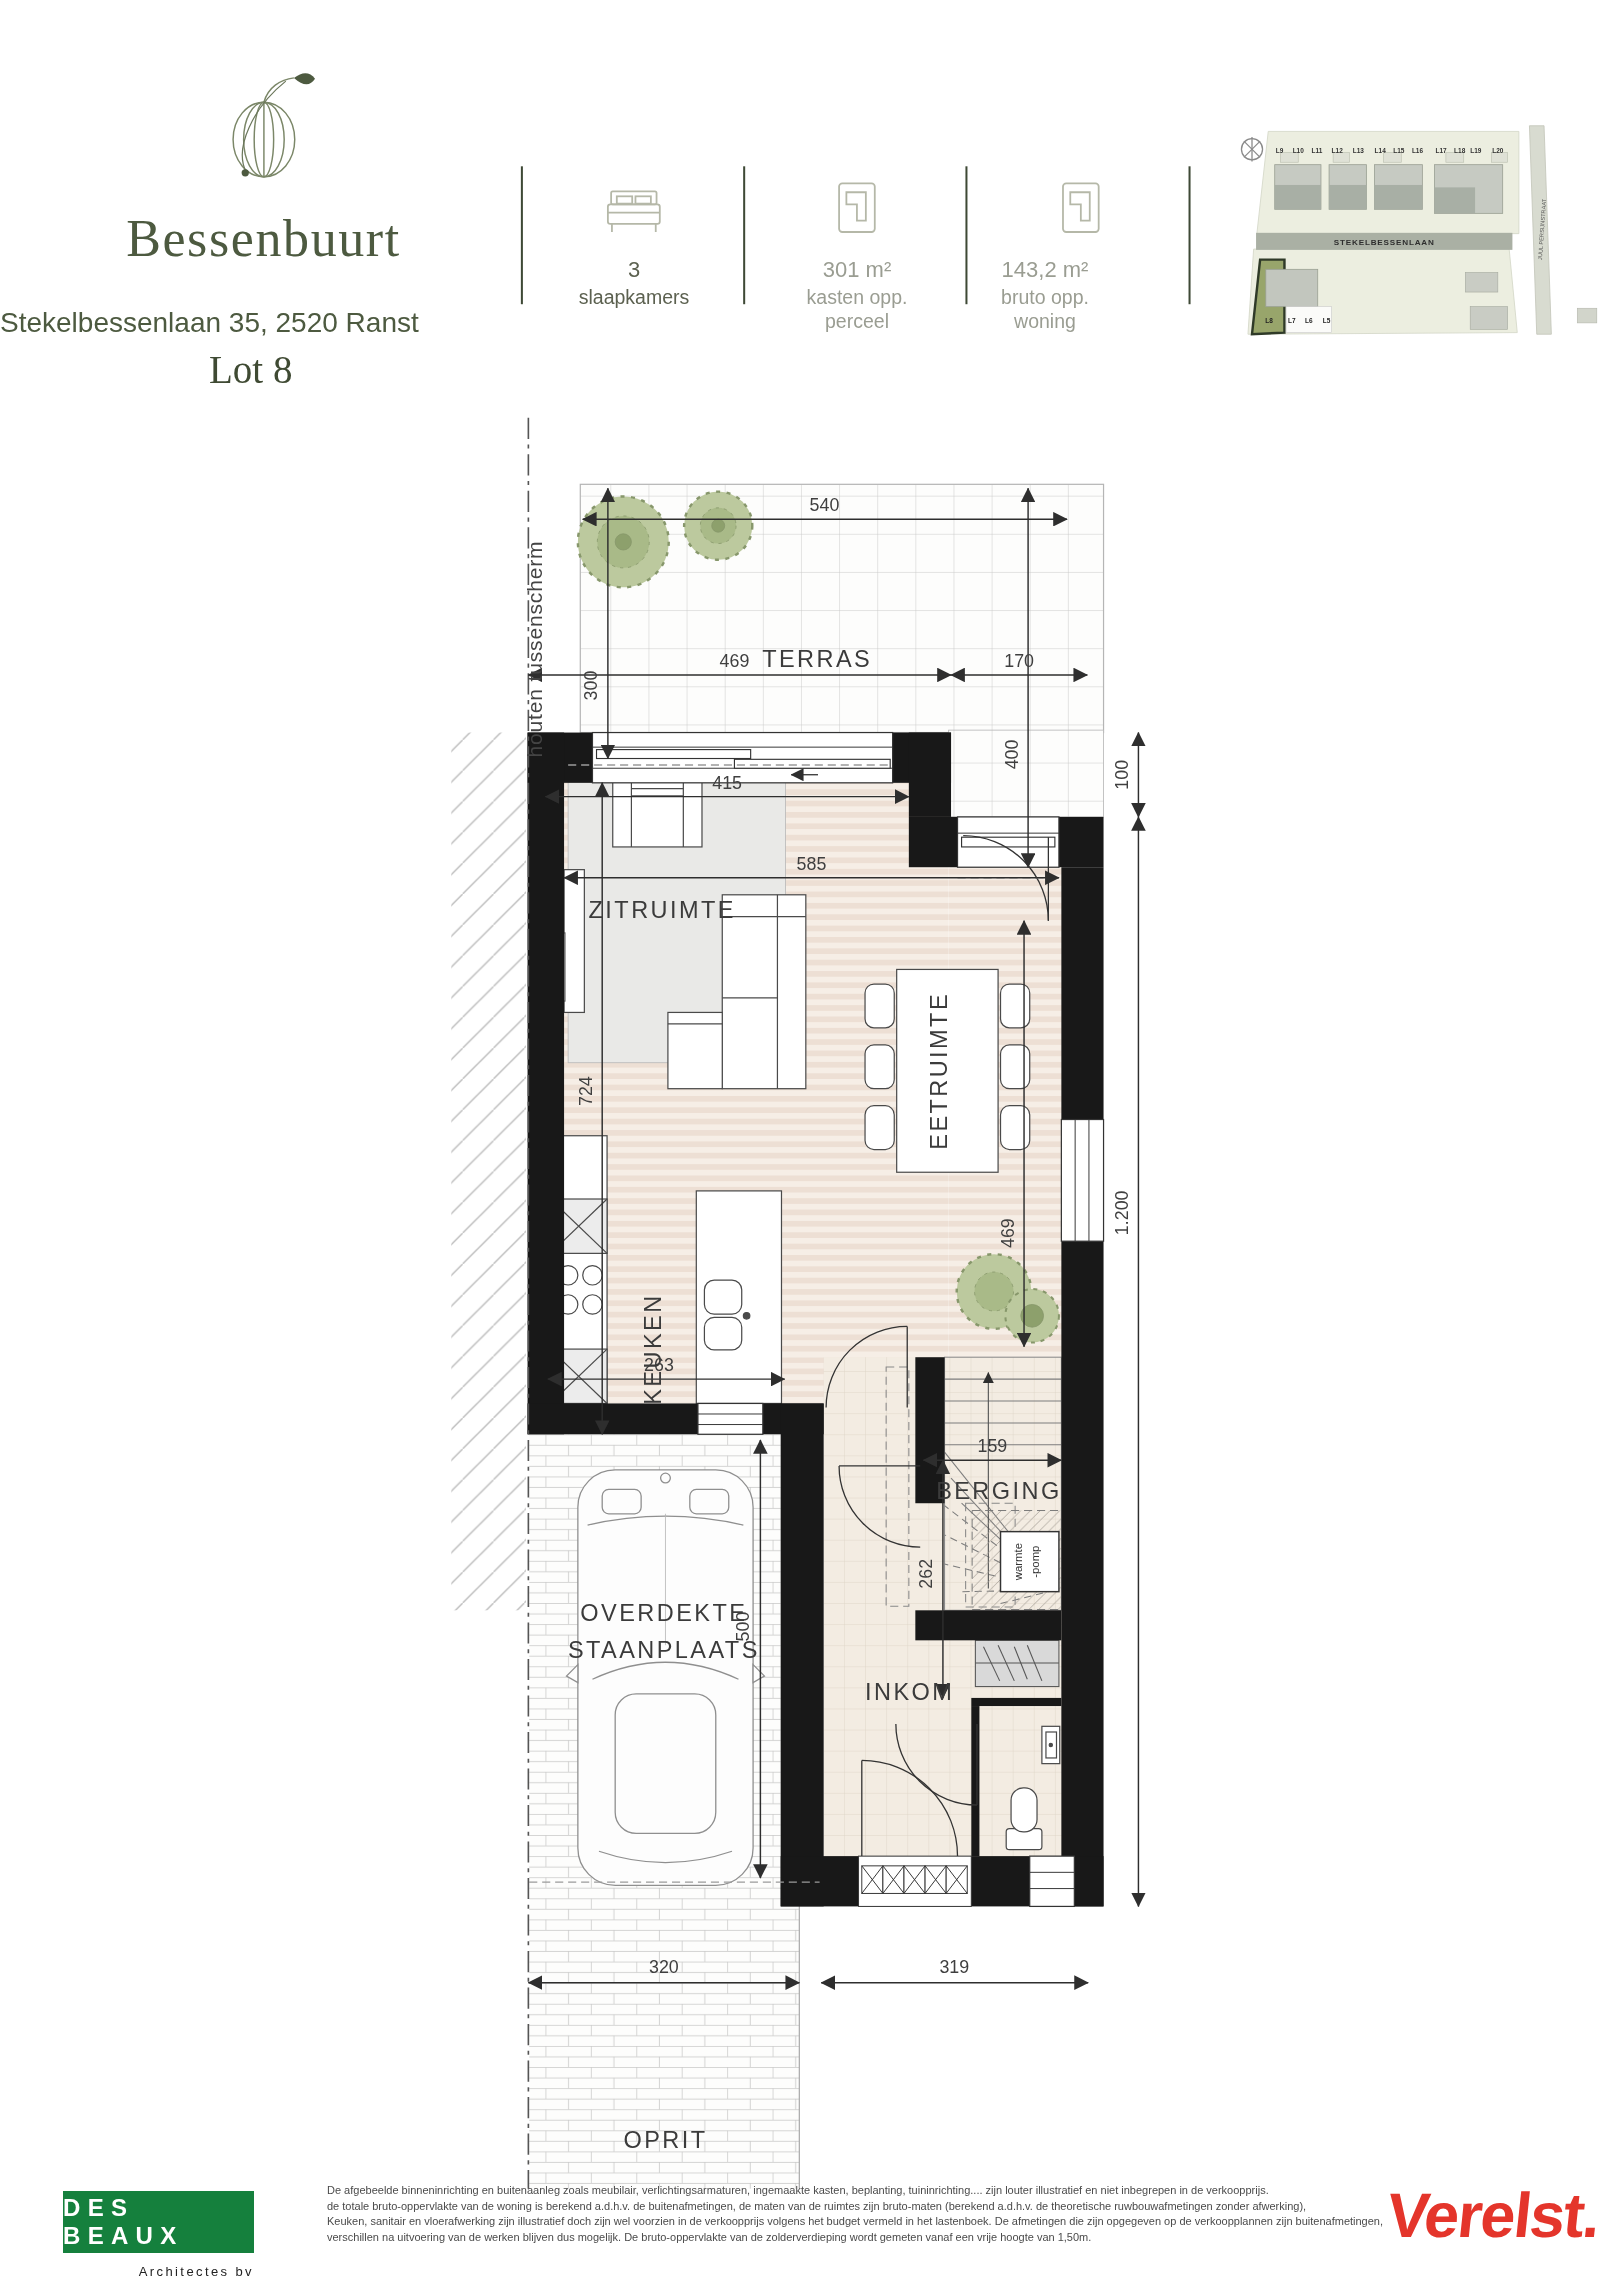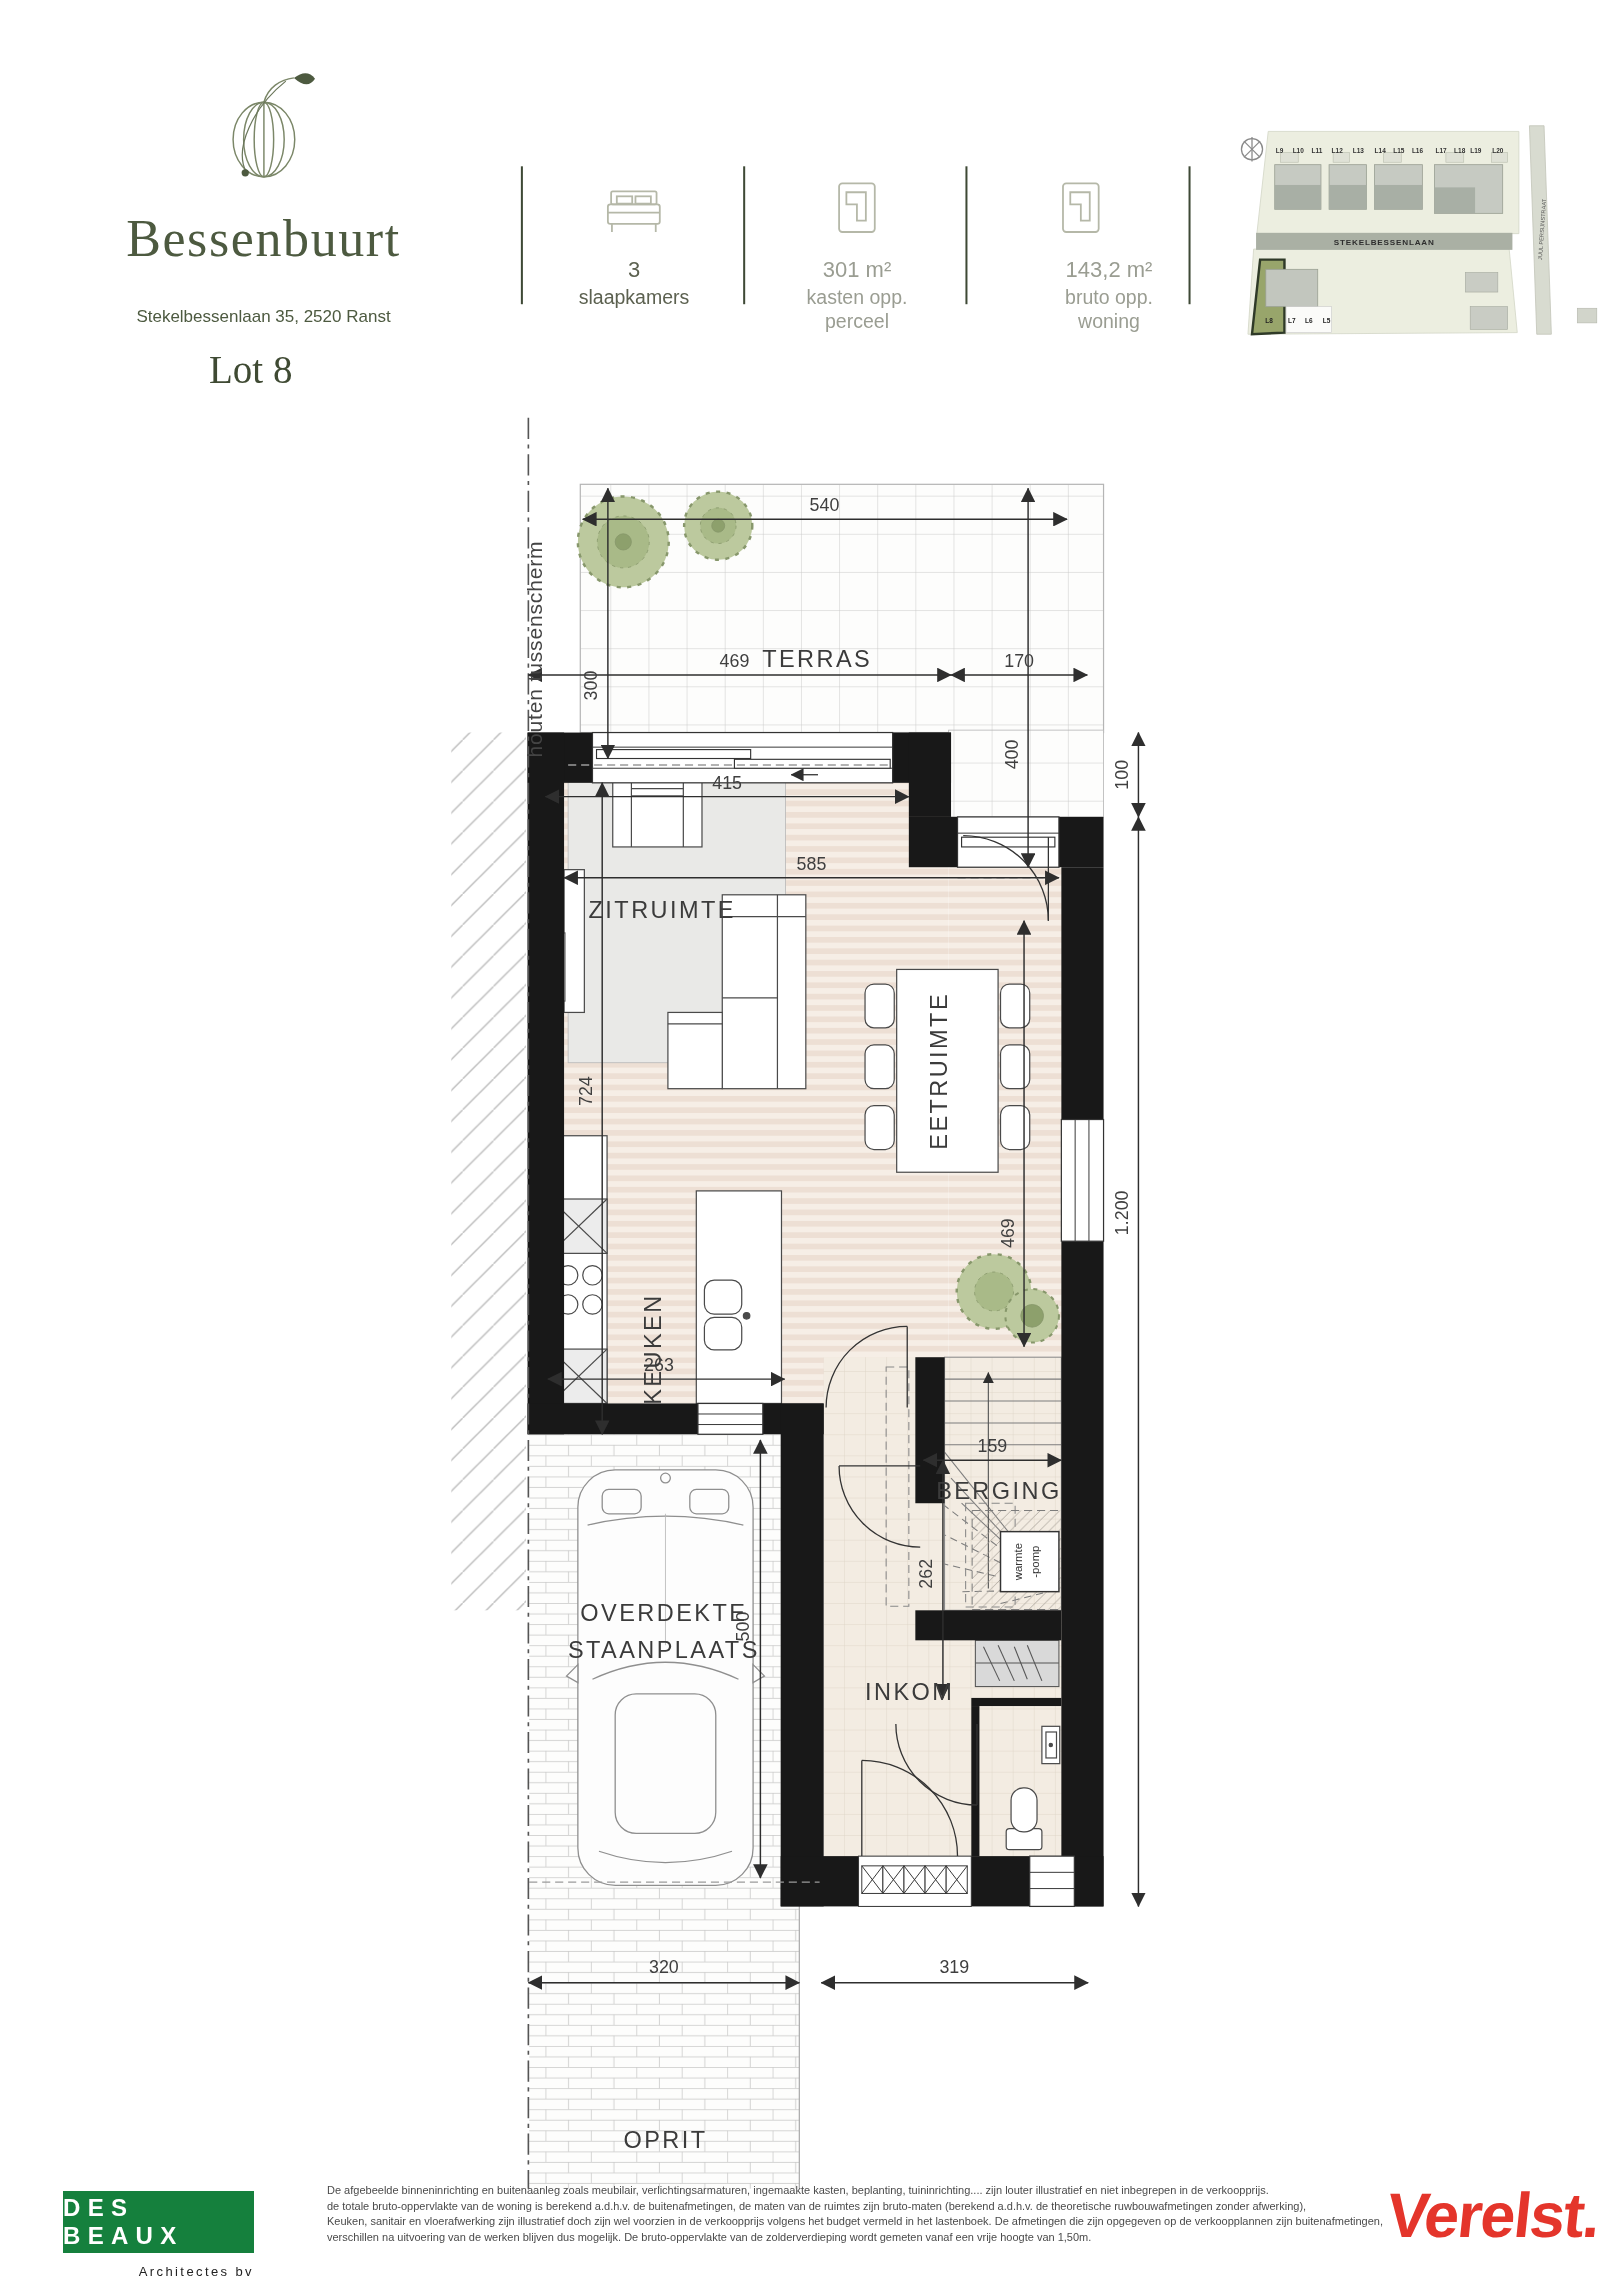--- a/index.html
+++ b/index.html
@@ -1,20 +1,20 @@
 <!DOCTYPE html>
 <html style="font-size:13px"><head>
 <meta charset="utf-8">
 <style>
   html,body{margin:0;padding:0;background:#fff;}
   body{width:1623px;height:2295px;position:relative;font-family:"Liberation Sans",sans-serif;overflow:hidden;}
   .abs{position:absolute;}
   #plan-svg{position:absolute;left:0;top:0;}
   .title{font-family:"Liberation Serif",serif;color:#4d5a40;font-size:52px;letter-spacing:1.6px;text-align:center;}
-  .address{color:#4d5a40;font-size:17px;text-align:center;}
+  .address{color:#4d5a40;font-size:28px;text-align:left;}
   .lot{font-family:"Liberation Serif",serif;color:#3f4a33;font-size:39px;}
   .stat{width:138px;text-align:center;}
   .stat .v{font-size:22px;line-height:1.3;}
   .stat .l{font-size:19.5px;line-height:1.25;}
   .stat.first{color:#5c6150;}
   .stat.rest{color:#9a9d92;}
   .disc{font-size:11px;color:#4a4a4a;line-height:1.42;white-space:nowrap;padding-left:11px;}
   .db-box{background:#15803d;width:191px;height:62px;display:flex;align-items:center;justify-content:center;}
   .db-box span{color:#fff;font-size:24px;letter-spacing:7.3px;font-weight:bold;}
   .db-sub{width:191px;text-align:right;color:#222;font-size:13px;letter-spacing:2.4px;}
@@ -442,21 +442,21 @@
 <div class="abs address" style="left:0;top:307px;width:527px;">Stekelbessenlaan 35, 2520 Ranst</div>
 
 <div class="abs stat first" style="left:565px;top:256px;">
   <div class="v">3</div>
   <div class="l">slaapkamers</div>
 </div>
 <div class="abs stat rest" style="left:788px;top:256px;">
   <div class="v">301 m²</div>
   <div class="l">kasten opp. perceel</div>
 </div>
-<div class="abs stat rest" style="left:1040px;top:256px;">
+<div class="abs stat rest" style="left:976px;top:256px;">
   <div class="v">143,2 m²</div>
   <div class="l">bruto opp. woning</div>
 </div>
 
 <div class="abs lot" style="left:209px;top:347px;">Lot 8</div>
 
 <div class="abs db-box" style="left:63px;top:2191px;">
   <span>DES BEAUX</span>
 </div>
 <div class="abs db-sub" style="left:63px;top:2264px;">Architectes bv</div>

